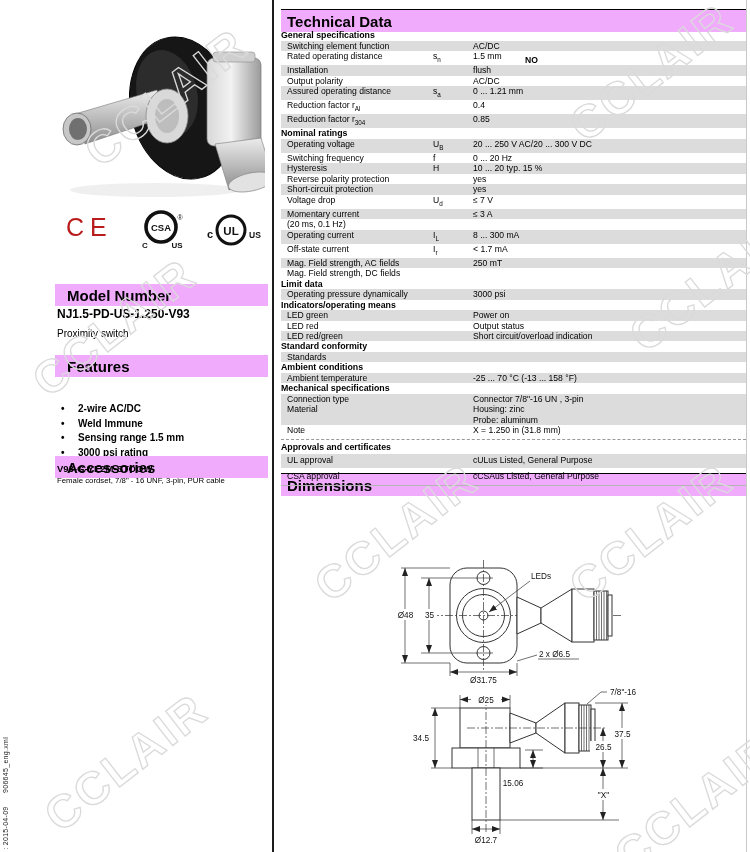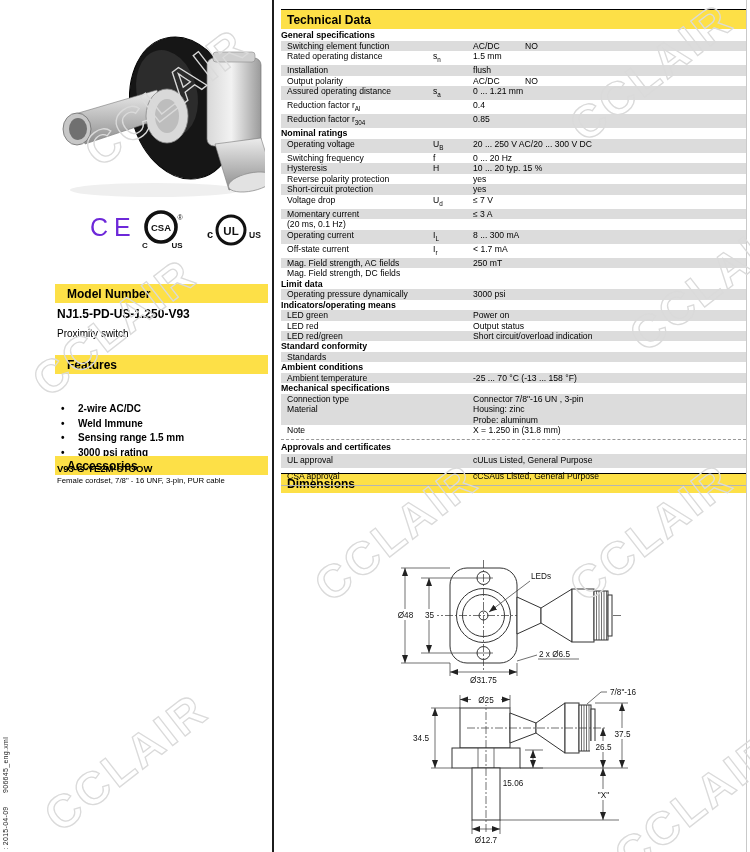--- a/index.html
+++ b/index.html
@@ -8,49 +8,49 @@
   
   .wm{position:absolute;font-size:46px;font-weight:bold;letter-spacing:3px;color:transparent;
       -webkit-text-stroke:1.3px #dadada;transform:rotate(-38deg);pointer-events:none;z-index:5;}
   
   .vnote{position:absolute;left:2px;bottom:2px;writing-mode:vertical-rl;transform:rotate(180deg);
          font-size:7px;color:#222;white-space:pre;letter-spacing:.3px;}
   
   .divider{position:absolute;left:272px;top:0;width:1.5px;height:852px;background:#1c1c1c;}
   .redge{position:absolute;left:746px;top:0;width:1px;height:852px;background:#c9c9c9;}
   
-  .band{position:absolute;background:#fde047;font-weight:bold;font-size:12px;
+  .band{position:absolute;background:#f0abfc;font-weight:bold;font-size:15px;
         padding:2.5px 0 2.5px 6px;box-sizing:border-box;}
   .band.topline{border-top:1.7px solid #000;}
   .band-right{left:281px;width:465px;}
   .band-left{left:55px;width:213px;padding-left:12px;}
   
   #tech-sections{position:absolute;left:281px;top:30px;width:465px;z-index:2;}
   .sec-title{font-size:8.8px;font-weight:bold;line-height:10.6px;height:10.6px;}
   .t-row{position:relative;display:flex;min-height:10.4px;font-size:8.6px;line-height:10.4px;
          padding-left:6px;box-sizing:border-box;}
   .t-row.shade{background:#dcdcdc;}
   .t-row.spaced{min-height:13.5px;line-height:13.5px;margin:2px 0;}
   .c-l{width:146px;flex:none;}
   .c-s{width:40px;flex:none;}
   .c-v{flex:1;}
-  .c-v2{position:absolute;left:244px;top:0;}
+  .c-v2{position:absolute;left:244px;top:14px;font-weight:bold;}
   sub{font-size:6.3px;}
   .dash-sep{border-top:1px dashed #999;margin:3px 0 2px;}
   .solid-sep{border-top:1px solid #b5b5b5;margin-top:2px;}
   
   .model-no{position:absolute;left:57px;top:307px;font-size:12px;font-weight:bold;}
   .model-type{position:absolute;left:57px;top:328px;font-size:10px;}
   #features-list{position:absolute;left:57px;top:398px;margin:4px;padding:0;list-style:none;}
   #features-list li{display:flex;font-size:10px;font-weight:bold;line-height:14.6px;}
   #features-list li::before{content:"•";width:17px;flex:none;font-weight:bold;}
   .acc-name{position:absolute;left:57px;top:463px;font-size:9.5px;font-weight:bold;}
   .acc-desc{position:absolute;left:57px;top:476px;font-size:7.8px;}
   
-  .ce-mark{position:absolute;left:66px;top:213px;font-size:25px;letter-spacing:6px;color:#6d28d9;margin-left:24px;}
+  .ce-mark{position:absolute;left:66px;top:213px;font-size:25px;letter-spacing:6px;color:#b91c1c;}
   .logo-svg{position:absolute;}
   svg text{font-family:"Liberation Sans",sans-serif;}
   
   #photo{position:absolute;left:15px;top:8px;}
   #dims-svg{position:absolute;left:281px;top:492px;}
 </style>
 </head>
 <body>
 
 <div class="page">

